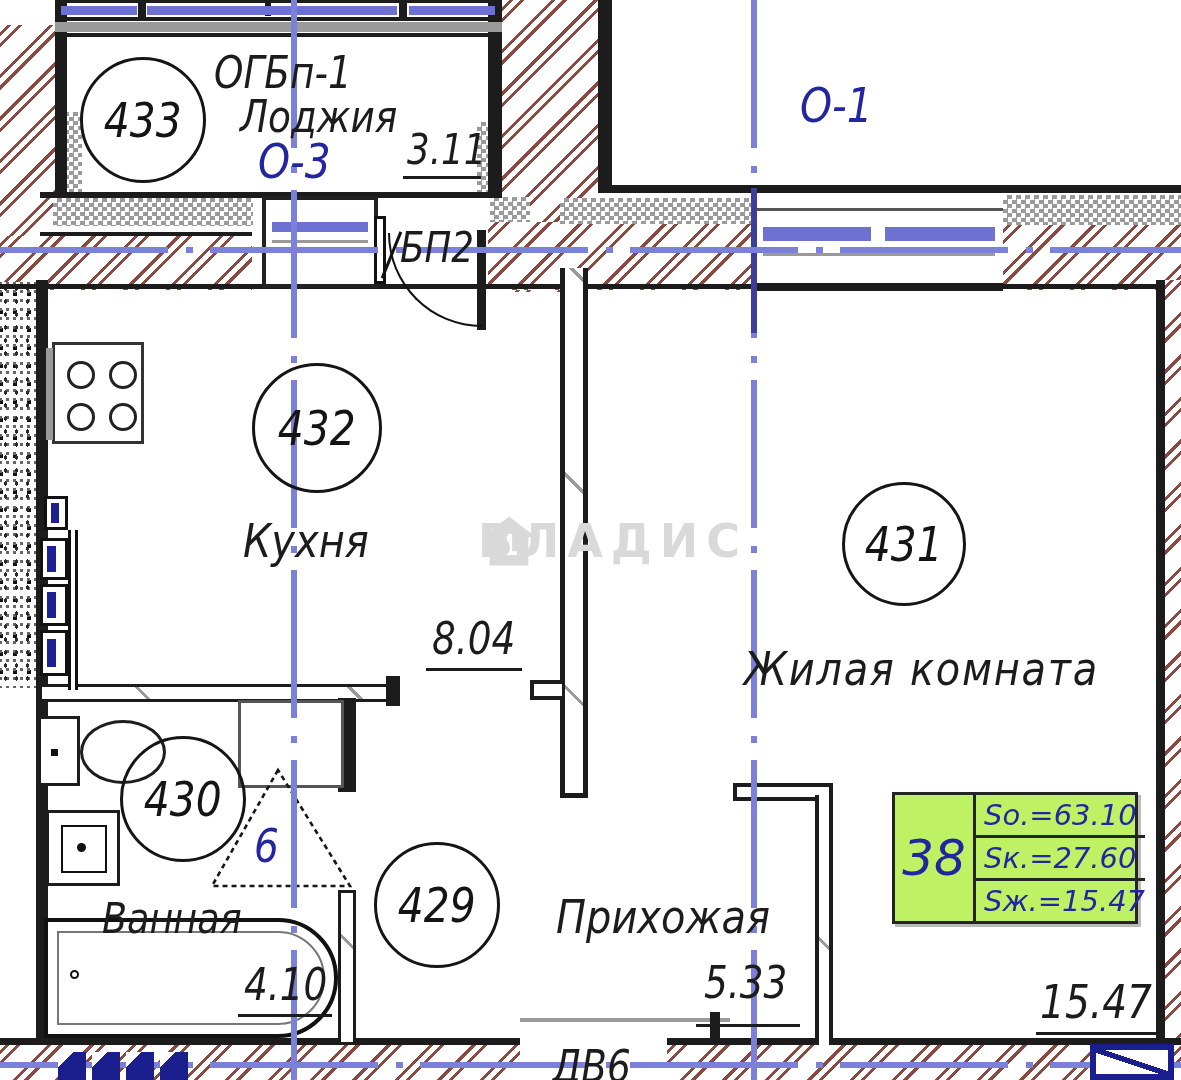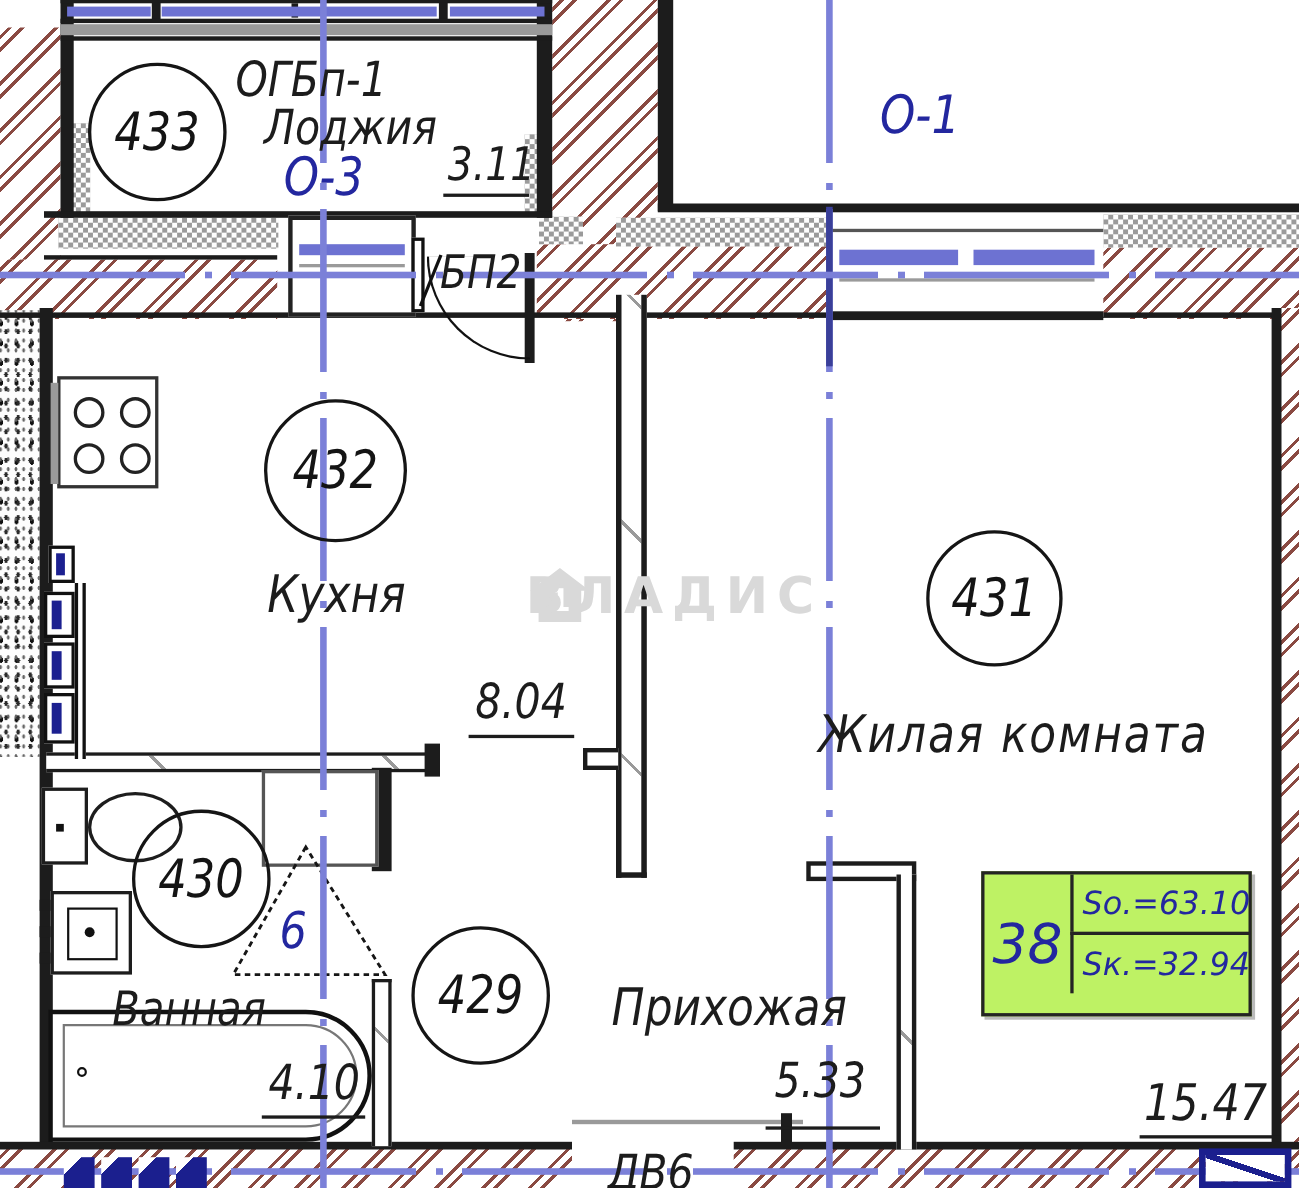--- a/index.html
+++ b/index.html
@@ -179,21 +179,21 @@
     <svg style="position:static;" width="62" height="62" viewBox="0 0 24 24">
       <path d="M12 2.5 L22.5 10.5 H19.5 V21.5 H4.5 V10.5 H1.5 Z" fill="#d9d9d9"></path>
       <text x="12" y="17.5" text-anchor="middle" font-size="11" font-family="DejaVu Sans" font-weight="bold" fill="#fff">1</text>
     </svg>
     <span class="wm-text">ВЛАДИС</span>
   </div>
 
   <div class="circ" style="left:80px;top:57px;width:126px;height:126px;">
       <span>433</span>
     </div>
-  <div class="circ" style="left:240px;top:363px;width:130px;height:130px;text-align:center;">
+  <div class="circ" style="left:252px;top:363px;width:130px;height:130px;text-align:center;">
       <span>432</span>
     </div>
   <div class="circ" style="left:842px;top:482px;width:124px;height:124px;">
       <span>431</span>
     </div>
   <div class="circ" style="left:120px;top:736px;width:126px;height:126px;">
       <span>430</span>
     </div>
   <div class="circ" style="left:374px;top:842px;width:126px;height:126px;">
       <span>429</span>
@@ -225,21 +225,22 @@
 
   <div class="lbl" style="left:556px;top:892px;font-size:47px;">Прихожая</div>
   <div class="lbl" style="left:704px;top:960px;font-size:44px;">5.33</div>
   <div class="dimline" style="left:696px;top:1024px;width:104px;"></div>
 
   <div class="lbl" style="left:552px;top:1044px;font-size:44px;">ДВ6</div>
 
   <div id="areaTable">
     <div id="flatNum">38</div>
     <div class="tcell first">Sо.=63.10</div>
-    <div class="tcell">Sк.=32.94</div>
+    <div class="tcell">Sк.=27.60</div>
+    <div class="tcell">Sж.=15.47</div>
   </div>
 
   <div class="navy-block" style="left:58px;top:1052px;width:28px;height:28px;"></div>
   <div class="navy-block" style="left:92px;top:1052px;width:28px;height:28px;"></div>
   <div class="navy-block" style="left:126px;top:1052px;width:28px;height:28px;"></div>
   <div class="navy-block" style="left:160px;top:1052px;width:28px;height:28px;"></div>
   <div style="left:1090px;top:1044px;width:84px;height:36px;border:6px solid #1b1f8e;background:linear-gradient(to top right,#fff 44%,#1b1f8e 44% 56%,#fff 56%);z-index:7;"></div>
 
 </div>
 

